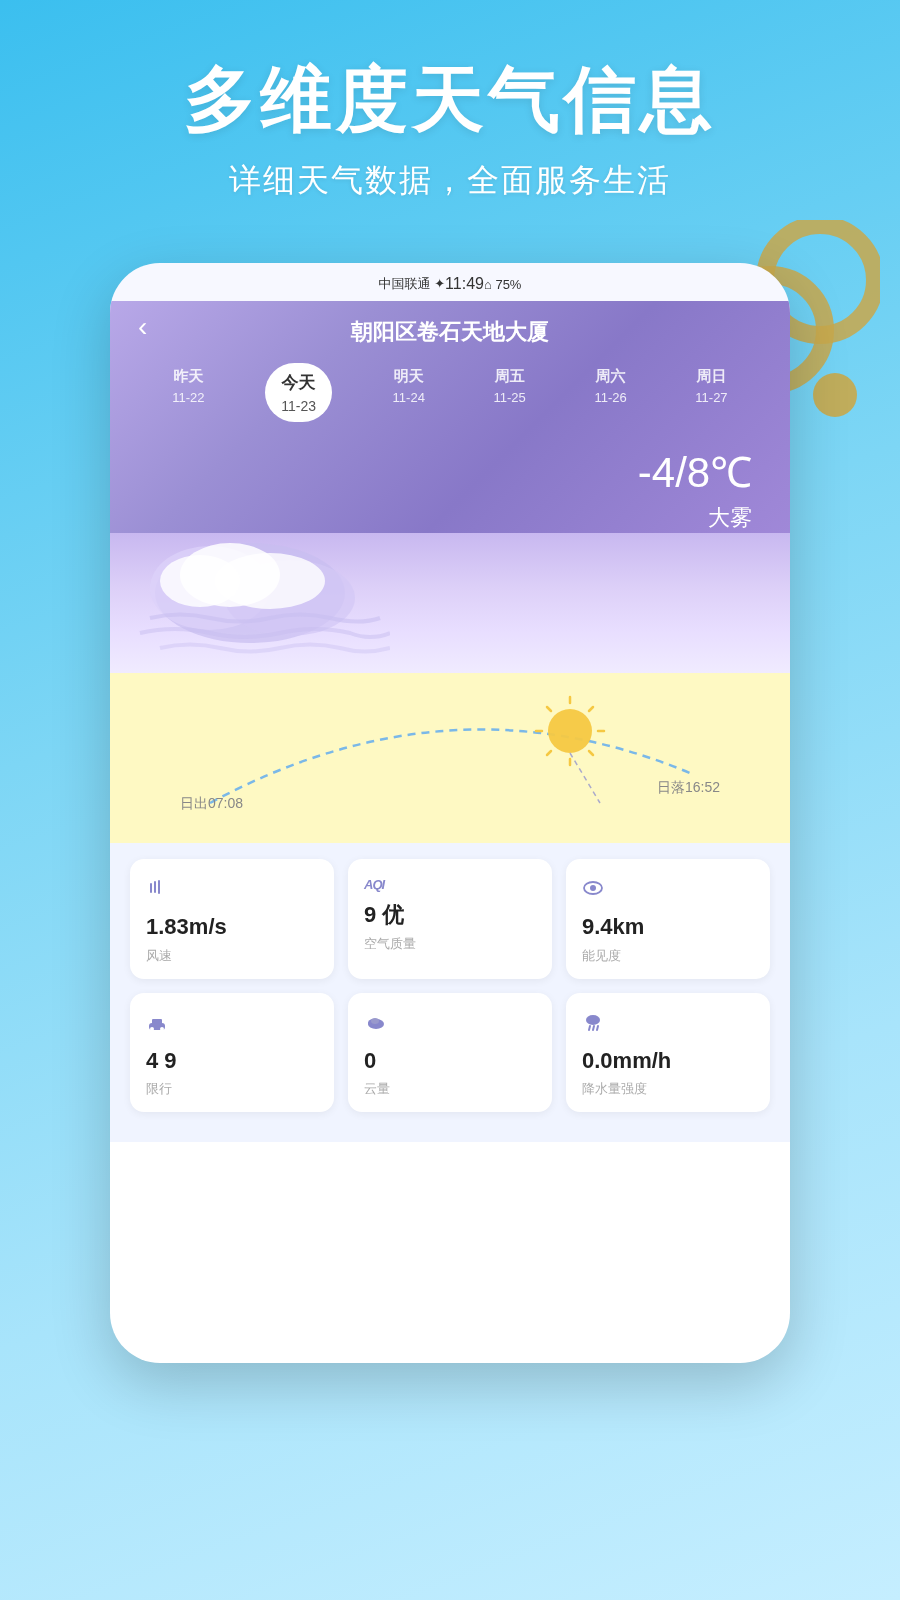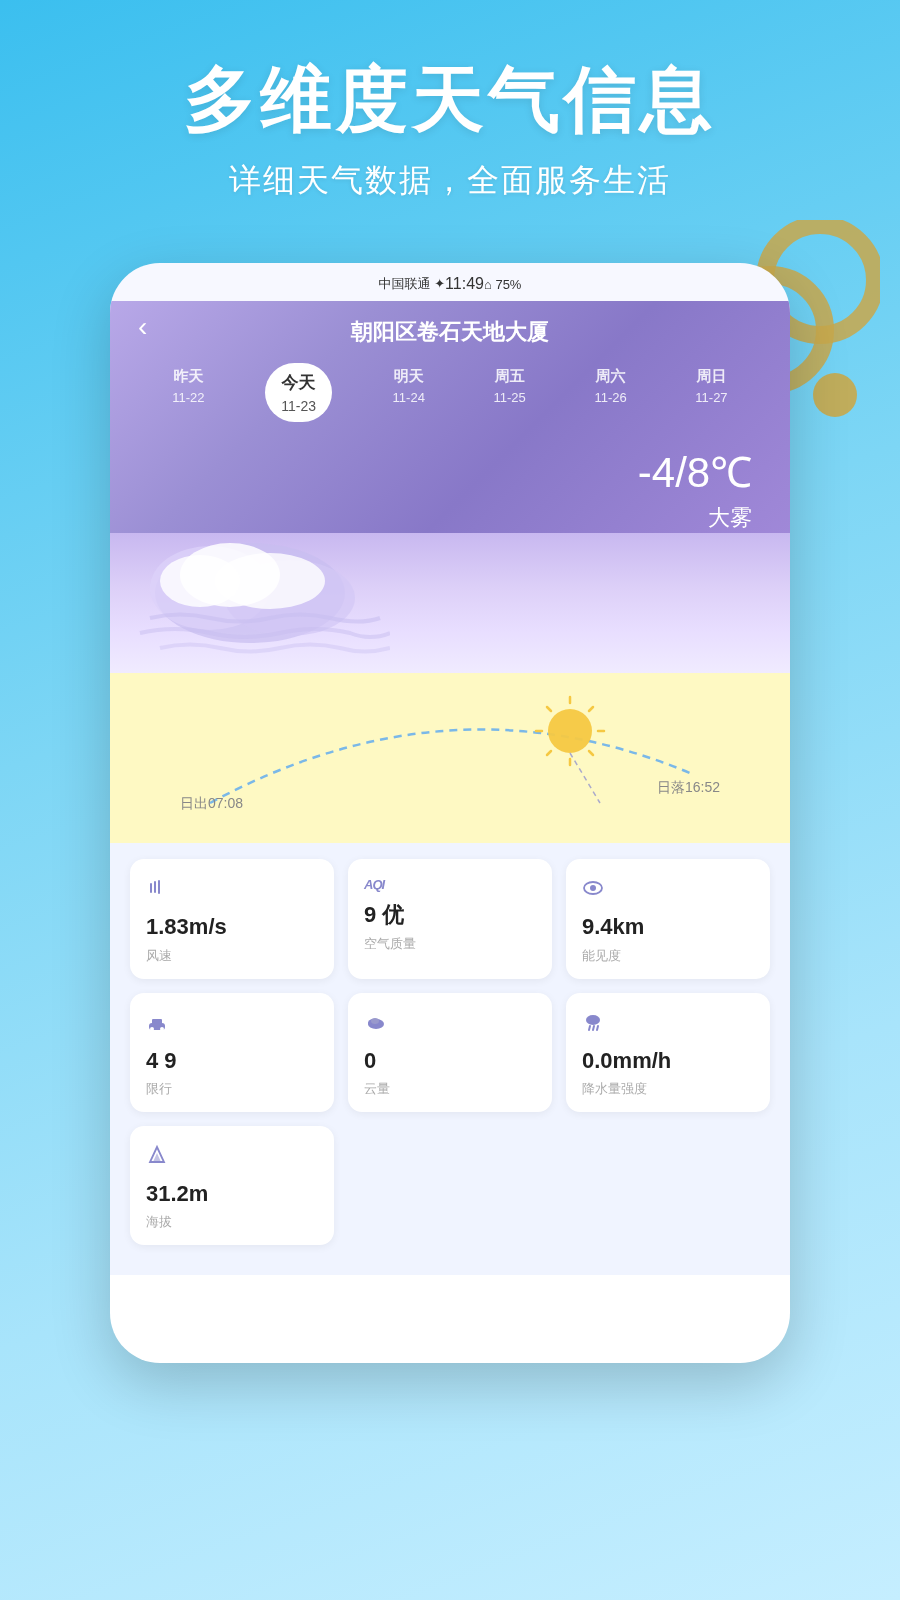--- a/index.html
+++ b/index.html
@@ -391,25 +391,15 @@
             <ellipse cx="11" cy="9" rx="7" ry="5" fill="#8888cc"></ellipse>
             <line x1="8" y1="15" x2="7" y2="19" stroke="#8888cc" stroke-width="2" stroke-linecap="round"></line>
             <line x1="12" y1="15" x2="11" y2="19" stroke="#8888cc" stroke-width="2" stroke-linecap="round"></line>
             <line x1="16" y1="15" x2="15" y2="19" stroke="#8888cc" stroke-width="2" stroke-linecap="round"></line>
           </svg>
       </div>
       <div class="card-value">0.0mm/h</div>
       <div class="card-label">降水量强度</div>
     </div>
 
-    <div class="info-card">
-      <div class="card-icon">
-        <svg width="22" height="22" viewBox="0 0 22 22">
-            <polygon points="11,3 18,18 4,18" fill="none" stroke="#8888cc" stroke-width="1.8"></polygon>
-            <polygon points="11,9 15,18 7,18" fill="#8888cc" opacity="0.5"></polygon>
-          </svg>
-      </div>
-      <div class="card-value">31.2m</div>
-      <div class="card-label">海拔</div>
-    </div>
 
   </div>
 </div>
 
 </body></html>

